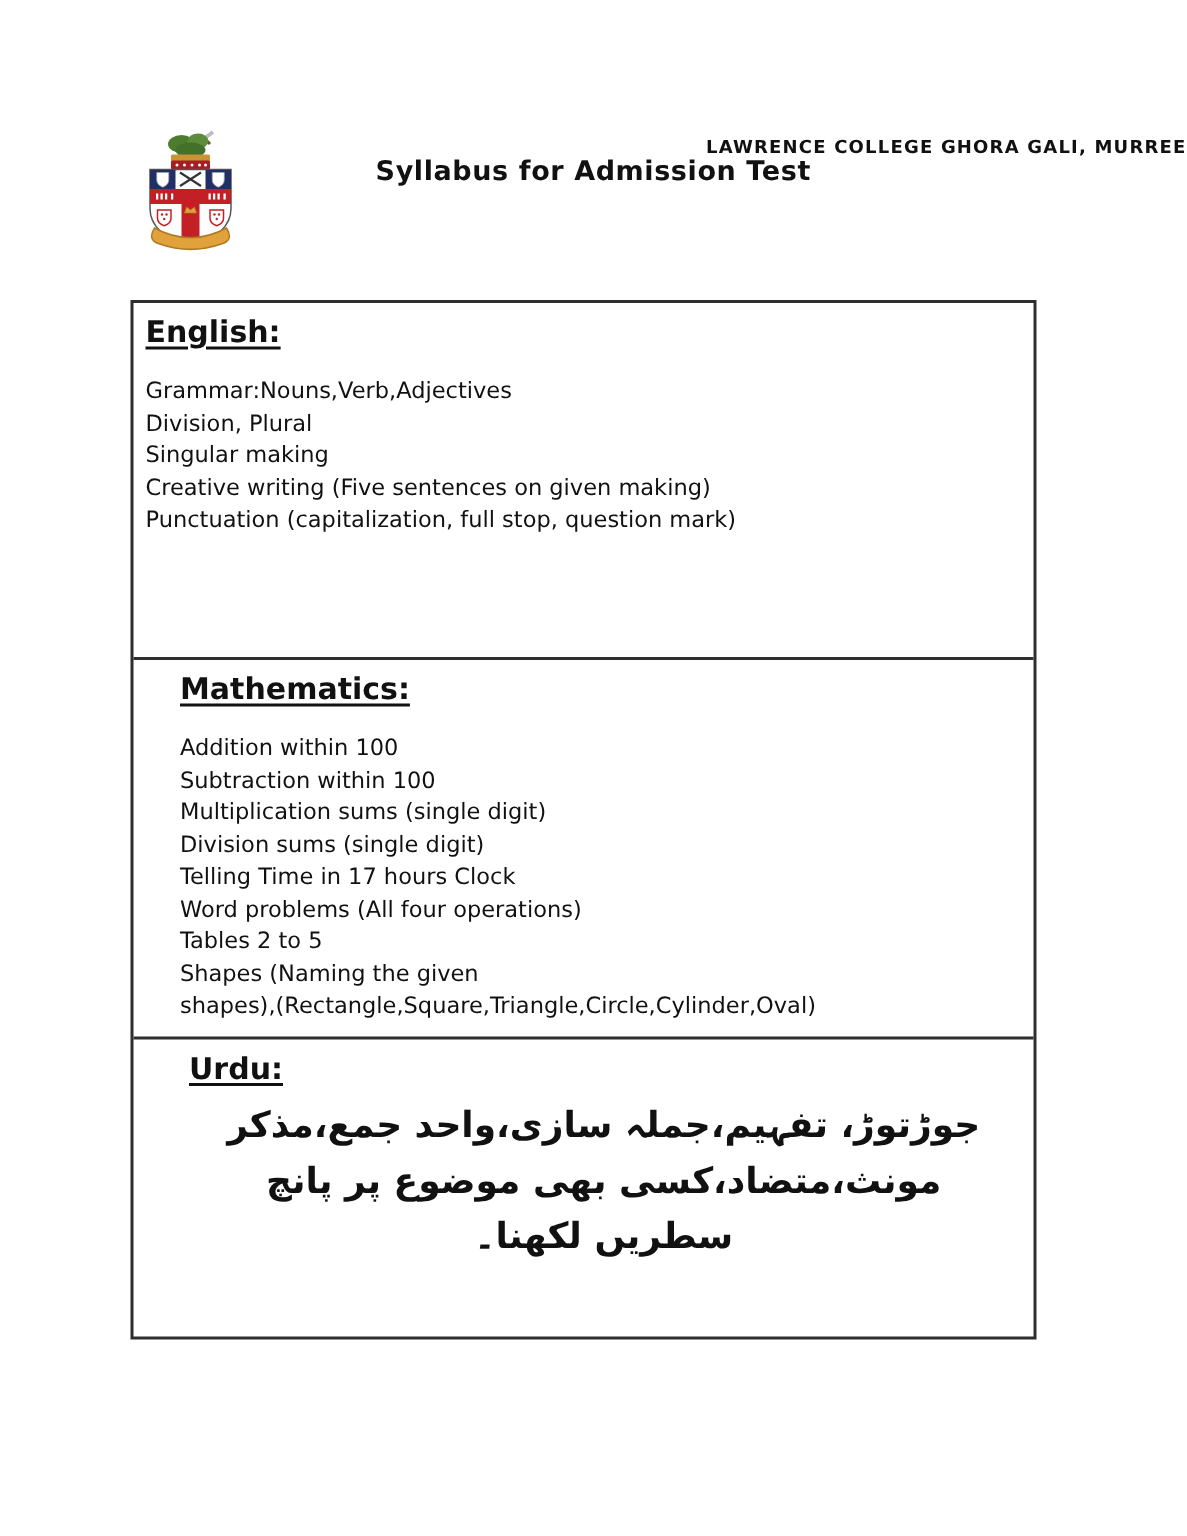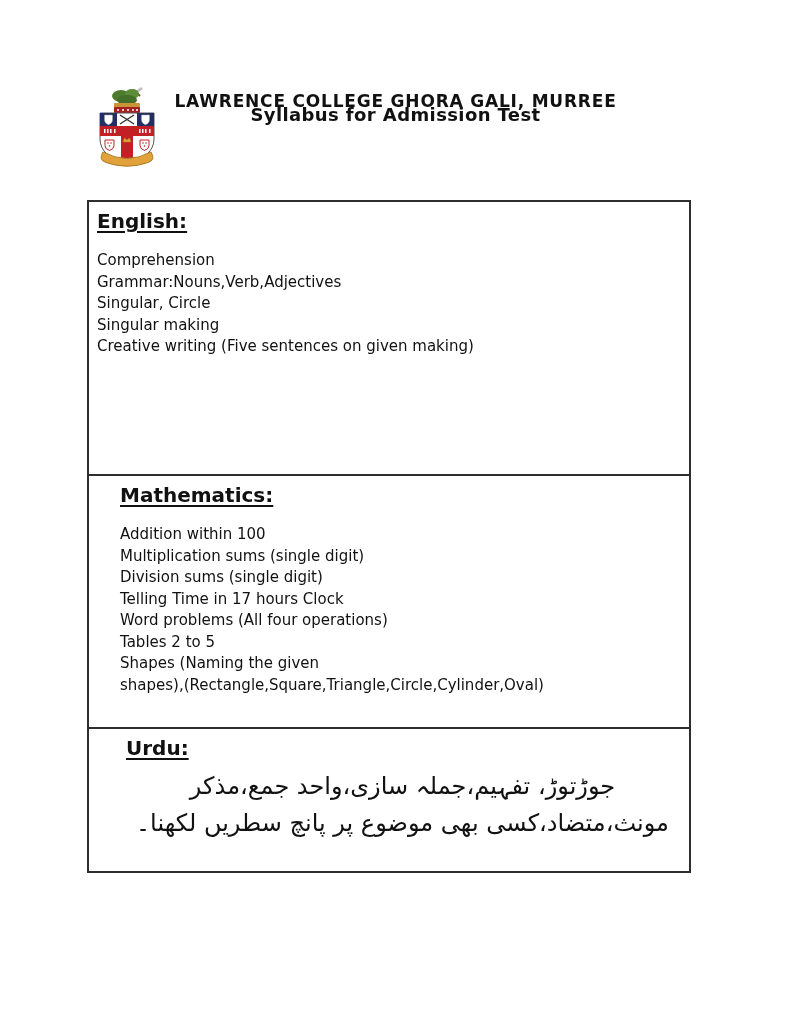--- a/index.html
+++ b/index.html
@@ -19,22 +19,22 @@
     left: 94px;
     top: 85px;
     width: 66px;
     height: 83px;
   }
   .title-college {
     position: absolute;
     top: 91px;
     left: 0;
     width: 100%;
-    text-align: center;
-    font-size: 17px;
+    text-align: right;
+    font-size: 12px;
     font-weight: bold;
     letter-spacing: 0.8px;
   }
   .title-syllabus {
     position: absolute;
     top: 104px;
     left: 0;
     width: 100%;
     text-align: center;
     font-size: 18px;
@@ -59,23 +59,23 @@
     top: 200px;
     width: 604px;
     box-sizing: border-box;
     border: 2px solid #2e2e2e;
   }
   .section {
     box-sizing: border-box;
     padding: 5px 10px 0 8px;
   }
   .section + .section { border-top: 2px solid #2e2e2e; }
-  .sec-english     { height: 272px; border-radius: 32px; }
+  .sec-english     { height: 236px; border-radius: 32px; }
   .sec-mathematics { height: 253px; padding-left: 31px; }
-  .sec-urdu        { height: 144px; padding-left: 37px; }
+  .sec-urdu        { height: 200px; padding-left: 37px; }
 
   .sec-heading {
     display: inline-block;
     font-size: 20px;
     font-weight: bold;
     text-decoration: underline;
     text-decoration-thickness: 2px;
     text-underline-offset: 3px;
     margin: 2px 0 0 0;
   }
@@ -87,20 +87,21 @@
   }
 
   .urdu-par {
     direction: rtl;
     text-align: center;
     font-size: 24px;
     line-height: 37px;
     margin-top: 8px;
     padding: 0 4px;
     font-family: "DejaVu Sans", sans-serif;
+    font-weight: bold;
   }
 </style>
 </head>
 <body>
 
 <div class="page">
 
   <div class="crest-wrap">
     <svg viewBox="0 0 66 83" width="66" height="83">
       <defs>
@@ -164,32 +165,33 @@
   </div>
 
   <div class="title-college">LAWRENCE COLLEGE GHORA GALI, MURREE</div>
   <div class="title-syllabus">Syllabus for Admission Test</div>
 
   <div class="boxes">
 
     <div class="section sec-english">
       <div class="sec-heading">English:</div>
       <div class="item-list">
-        <div class="item">Comprehension</div>
         <div class="item">Grammar:Nouns,Verb,Adjectives</div>
-        <div class="item">Singular, Circle</div>
+        <div class="item">Division, Plural</div>
         <div class="item">Singular making</div>
         <div class="item">Creative writing (Five sentences on given making)</div>
+        <div class="item">Punctuation (capitalization, full stop, question mark)</div>
       </div>
     </div>
 
     <div class="section sec-mathematics">
       <div class="sec-heading">Mathematics:</div>
       <div class="item-list">
         <div class="item">Addition within 100</div>
+        <div class="item">Subtraction within 100</div>
         <div class="item">Multiplication sums (single digit)</div>
         <div class="item">Division sums (single digit)</div>
         <div class="item">Telling Time in 17 hours Clock</div>
         <div class="item">Word problems (All four operations)</div>
         <div class="item">Tables 2 to 5</div>
         <div class="item">Shapes (Naming the given</div>
         <div class="item">shapes),(Rectangle,Square,Triangle,Circle,Cylinder,Oval)</div>
       </div>
     </div>
 

